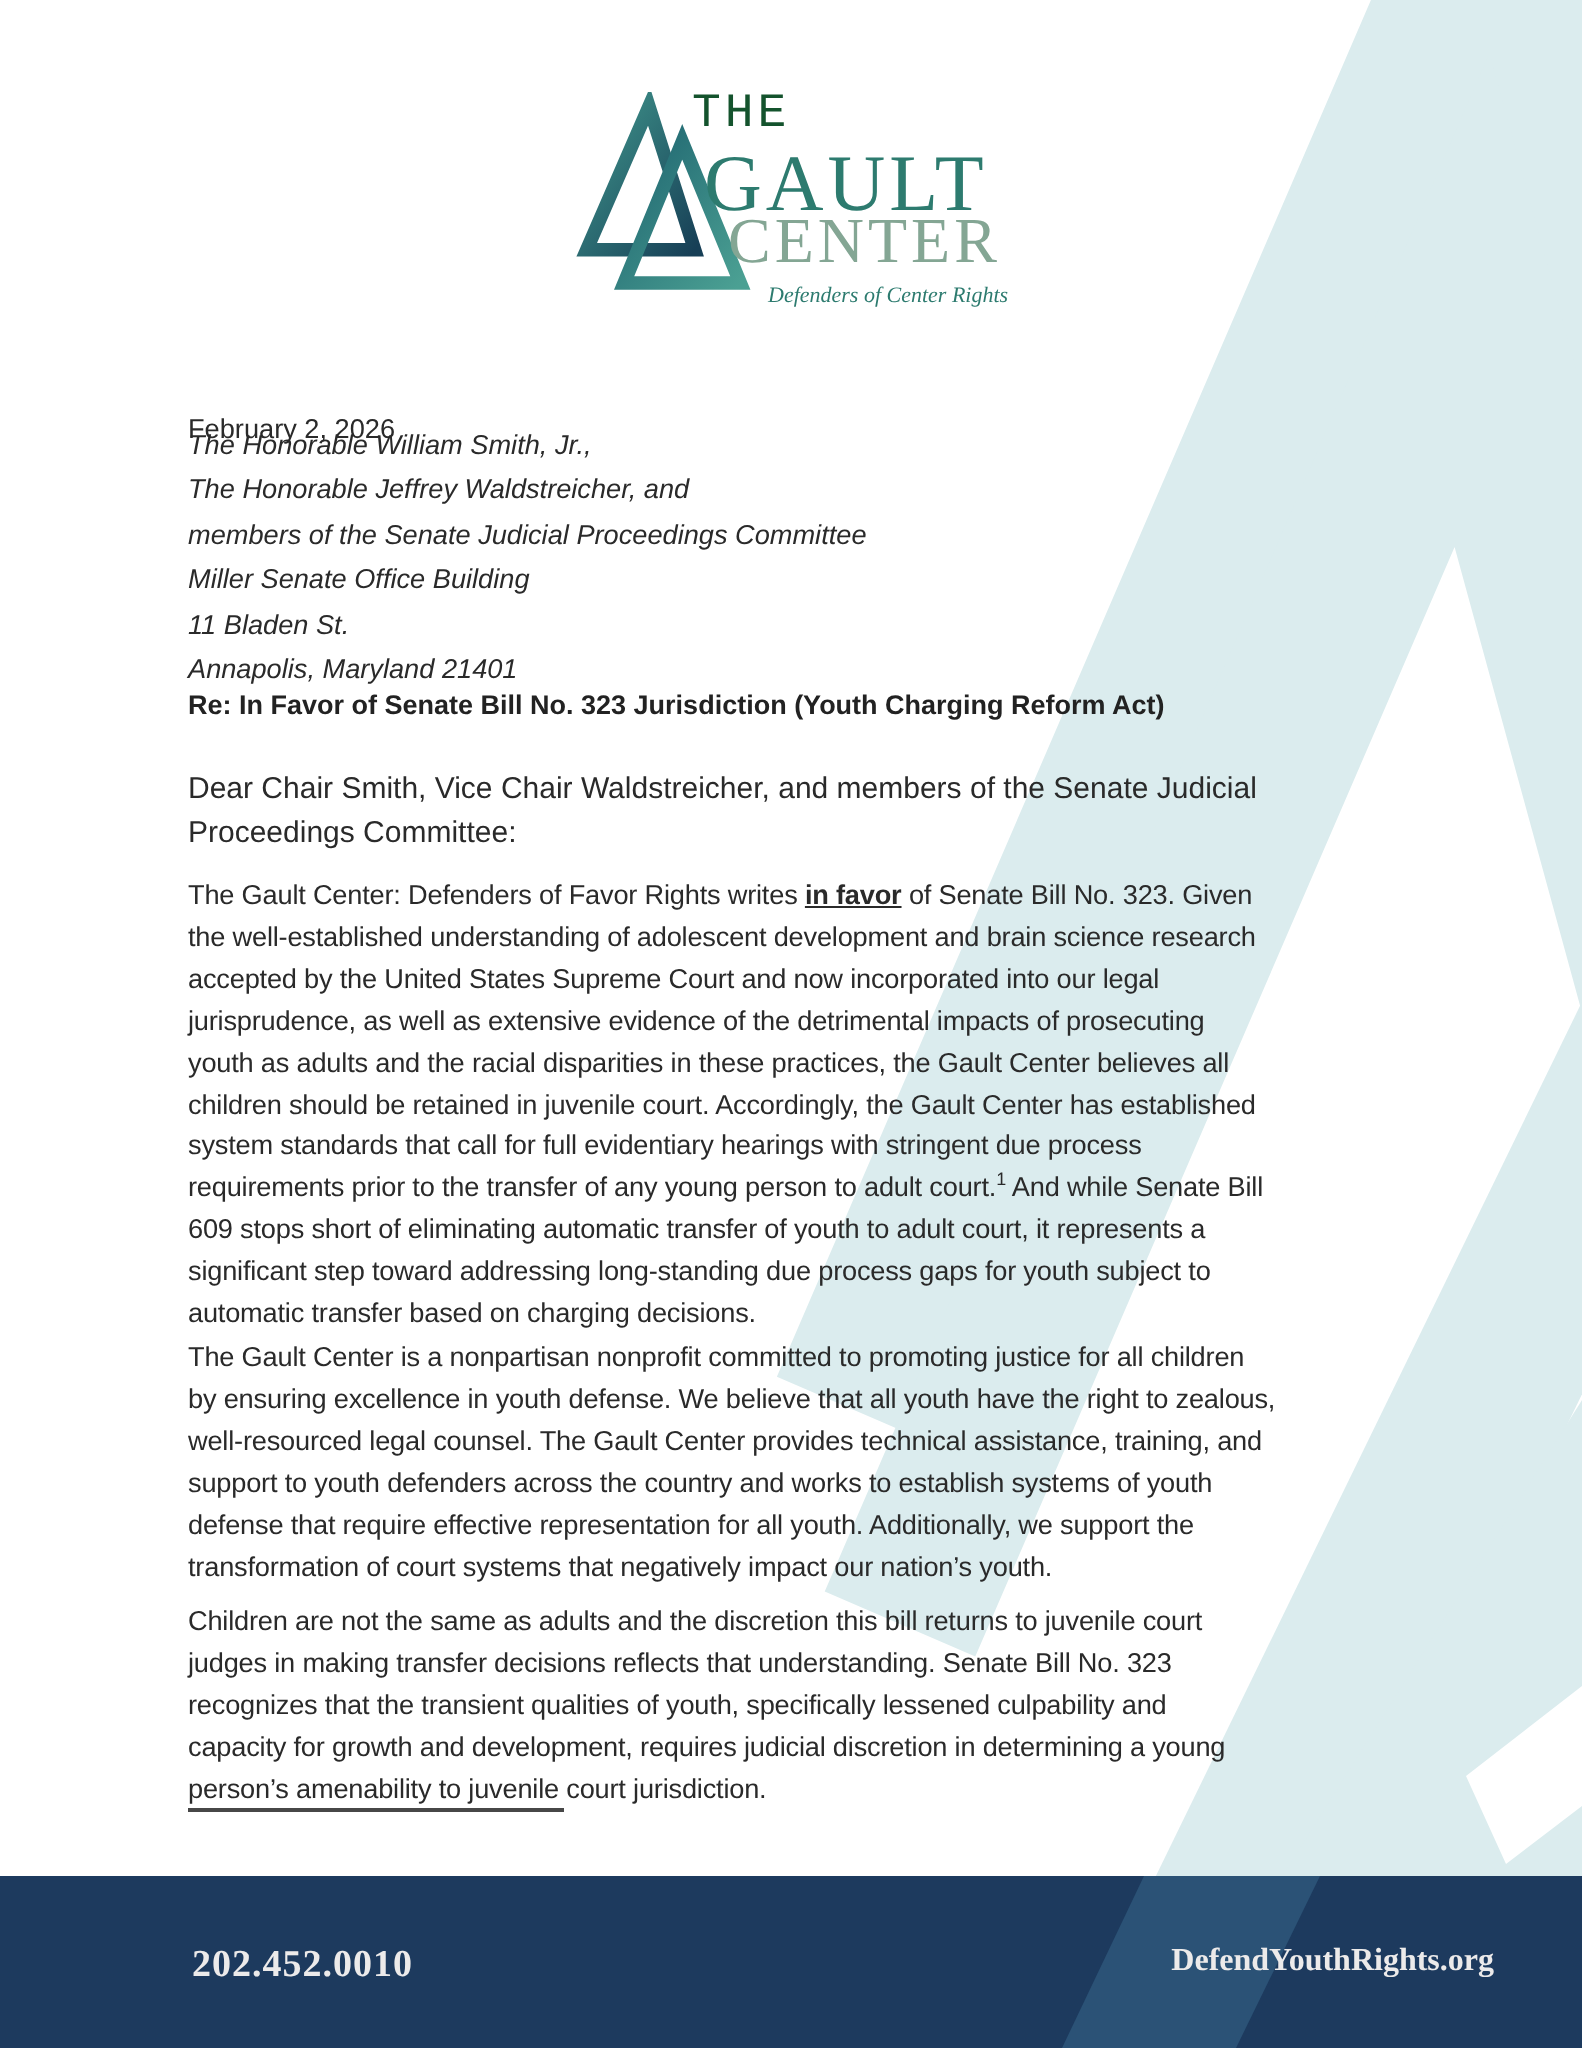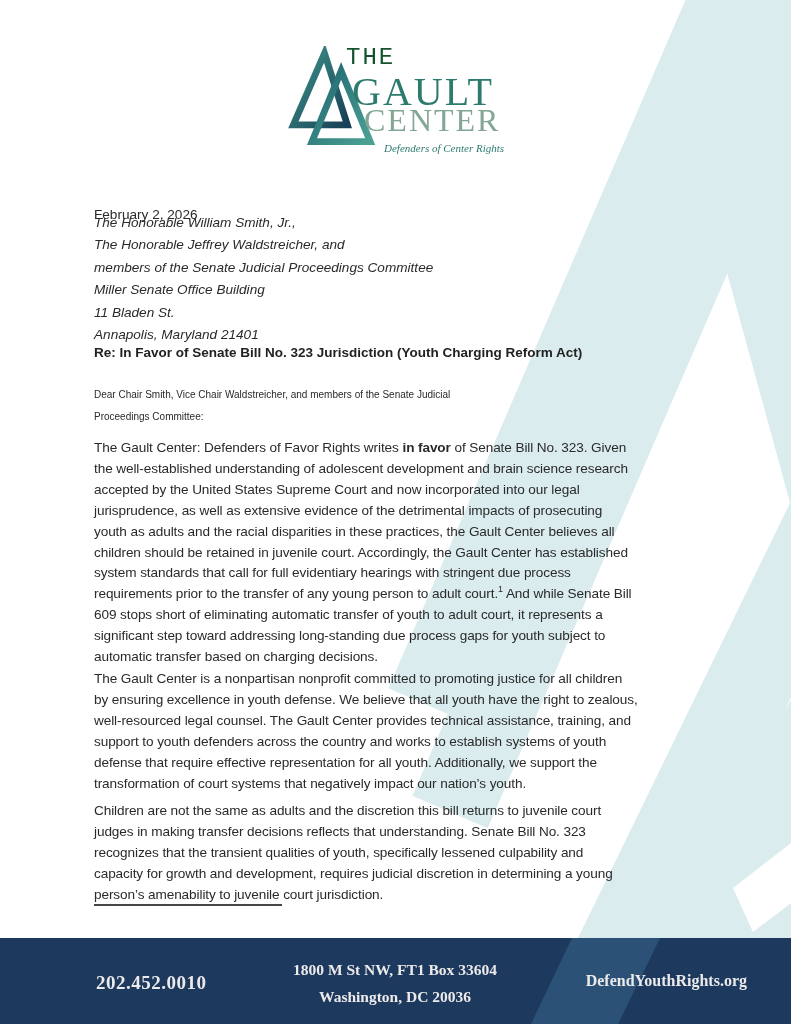--- a/index.html
+++ b/index.html
@@ -36,26 +36,26 @@
   }
 
   
   .pre{white-space:pre;}
   .date{position:absolute;left:94px;top:175px;font-size:13.6px;margin-top:32px;}
   .address{position:absolute;left:94px;top:212px;font-size:13.6px;line-height:22.4px;font-style:italic;}
   .subject{
     position:absolute;left:94px;top:345px;width:603px;
     font-size:13.5px;font-weight:bold;color:#222;
   }
-  .salutation{position:absolute;left:94px;top:384px;font-size:10px;line-height:21.5px;}
+  .salutation{position:absolute;left:94px;top:384px;font-size:15px;line-height:21.5px;}
   .para{position:absolute;left:94px;font-size:13.6px;line-height:20.9px;letter-spacing:-0.1px;}
   .p1{top:438px;}
   .p2{top:669px;}
   .p3{top:801px;}
-  .para b{font-weight:bold;}
+  .para b{font-weight:bold;text-decoration:underline;}
   sup.ref{font-size:9px;vertical-align:super;line-height:0;}
 
   .fn-rule{position:absolute;left:94px;top:904px;width:188px;height:2px;background:#474747;}
   .footnote{
     position:absolute;left:94px;top:911px;font-size:12.2px;font-style:italic;
     color:#2e2e2e;white-space:pre;margin-top:32px;
   }
   .footnote sup{font-size:8.5px;vertical-align:super;line-height:0;}
 
   
@@ -152,20 +152,16 @@
     <div class="fn-rule"></div>
 
     <div class="footnote"><sup>1</sup><span> The Gault Ctr., National Youth Defense System Standards, Standard 6.3 (2024).</span></div>
   </div>
 
   <div class="footer">
     <svg class="footer-stripe" width="791" height="86" viewBox="0 0 791 86">
       <polygon points="572,0 660,0 618,86 531,86" fill="#2b5276"></polygon>
     </svg>
     <div class="footer-phone">202.452.0010</div>
-    <div class="footer-addr">
-      <div>1800 M St NW, FT1 Box 33604</div>
-      <div>Washington, DC 20036</div>
-    </div>
     <div class="footer-site">DefendYouthRights.org</div>
   </div>
 
 </div>
 
 </body></html>

